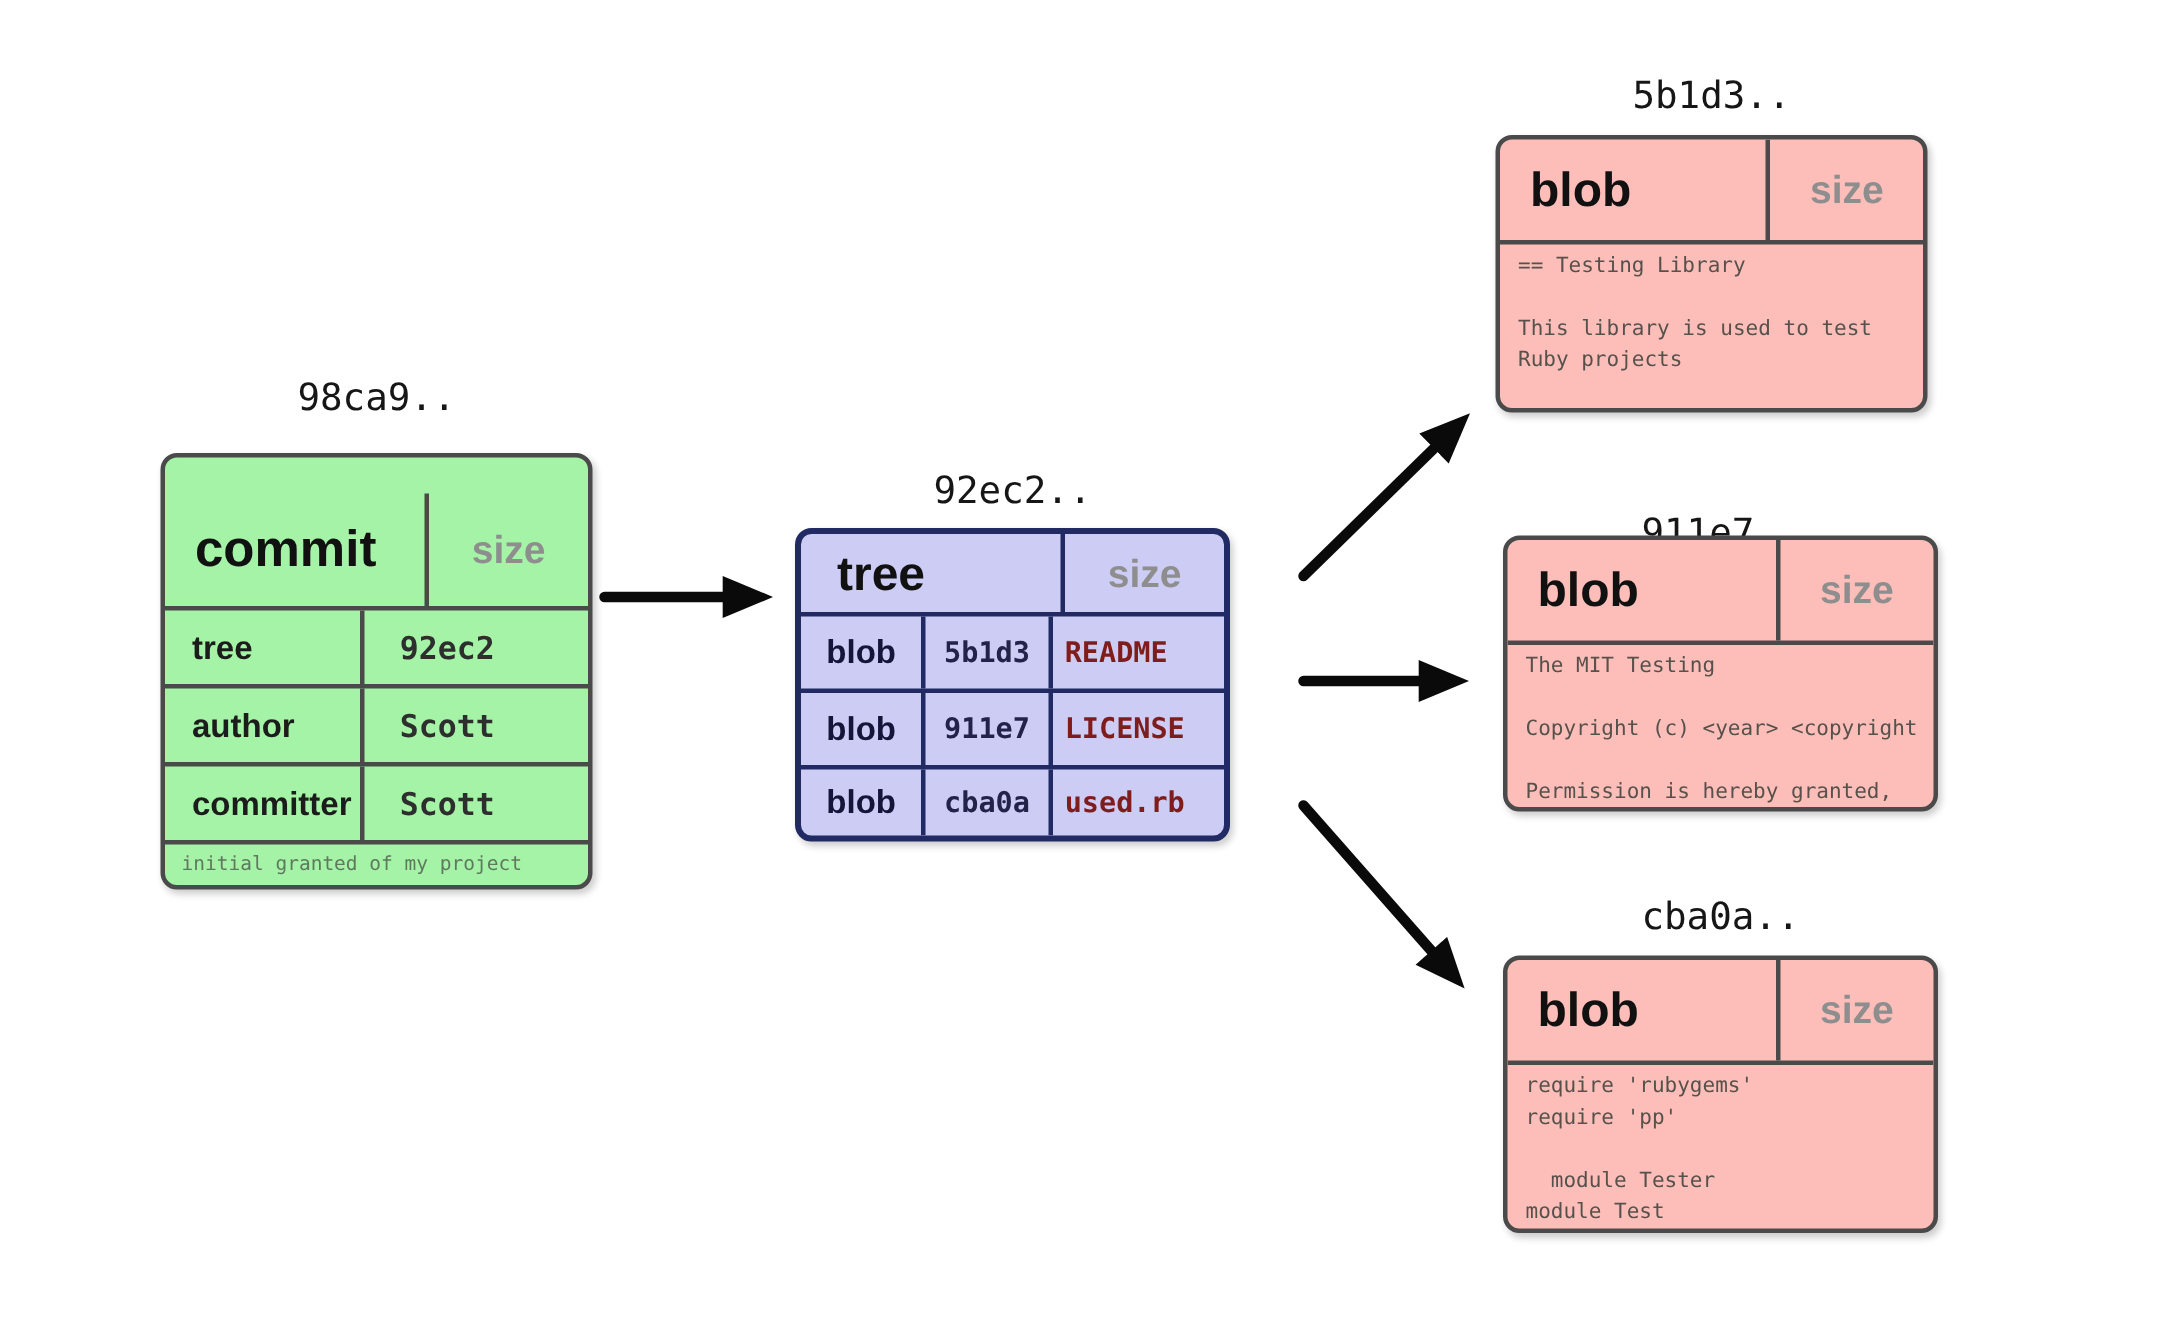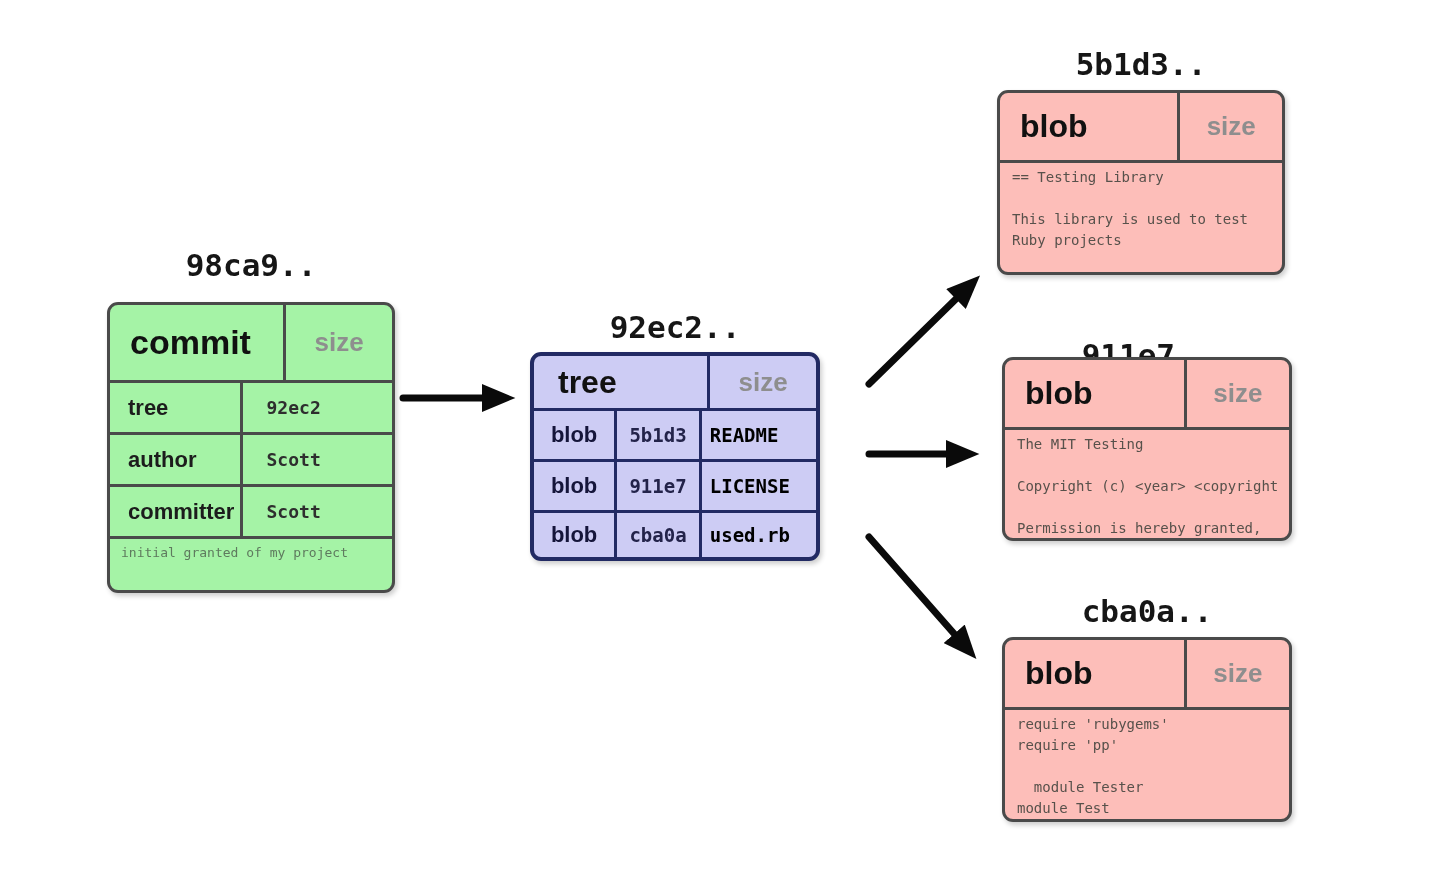--- a/index.html
+++ b/index.html
@@ -6,35 +6,35 @@
   .stage {
     position: relative; width: 1445px; height: 889px;
     background: #ffffff; overflow: hidden;
     font-family: "Liberation Sans", sans-serif;
   }
   .arrows { position: absolute; left: 0; top: 0; width: 1445px; height: 889px; }
 
   .hash-title {
     position: absolute; text-align: center;
     font-family: "DejaVu Sans Mono", monospace;
-    font-weight: bold; font-size: 31px; line-height: 34px; color: #161616;
+    font-weight: normal; font-size: 25px; line-height: 34px; color: #161616;
   }
 
   .box {
     position: absolute; display: flex; flex-direction: column;
     border-radius: 11px; box-sizing: border-box;
     box-shadow: 2px 3px 5px rgba(0,0,0,0.20);
     overflow: hidden;
   }
   .box.green  { background: var(--commit-fill, #a5f3a6); border: 3px solid var(--commit-border, #4a4a4a); }
   .box.pink   { background: var(--blob-fill,  #fdbeb9); border: 3px solid var(--blob-border,  #4a4a4a); }
   .box.purple { background: var(--tree-fill,  #cdccf4); border: 4px solid var(--tree-border,  #222a63); }
 
   .hdr { display: flex; flex: 0 0 auto; }
-  .green .hdr  { height: 75px; border-bottom: 3px solid var(--commit-border, #4a4a4a); }
+  .green .hdr  { height: 75px; border-bottom: 3px solid var(--commit-border, #4a4a4a); margin-top: 24px; }
   .purple .hdr { height: 52px; border-bottom: 3px solid var(--tree-border, #222a63); }
   .pink .hdr   { height: 67px; border-bottom: 3px solid var(--blob-border, #4a4a4a); }
 
   .hdr-type {
     flex: 0 0 62.5%; display: flex; align-items: center;
     padding-left: 20px; box-sizing: border-box;
     font-weight: bold; color: #111111;
   }
   .green .hdr-type  { font-size: 34px; border-right: 3px solid var(--commit-border, #4a4a4a); }
   .purple .hdr-type { font-size: 32px; border-right: 3px solid var(--tree-border, #222a63); padding-left: 24px; }
@@ -44,36 +44,36 @@
     flex: 1 1 auto; display: flex; align-items: center; justify-content: center;
     font-size: 26px; font-weight: 600; color: var(--size-text, #8e8e8e);
   }
 
   .crow { display: flex; height: 49px; flex: 0 0 auto;
           border-bottom: 3px solid var(--commit-border, #4a4a4a); }
   .ckey { flex: 0 0 47%; display: flex; align-items: center; padding-left: 18px;
           box-sizing: border-box; border-right: 3px solid var(--commit-border, #4a4a4a);
           font-size: 22px; font-weight: bold; color: #1c1c1c; }
   .cval { flex: 1; display: flex; align-items: center; padding-left: 24px;
-          font-family: "DejaVu Sans Mono", monospace; font-size: 18px; font-weight: bold; color: #2e2e2e; }
+          font-family: "DejaVu Sans Mono", monospace; font-size: 21px; font-weight: bold; color: #2e2e2e; }
   .cfooter { flex: 1; padding: 6px 8px 0 11px;
              font-family: "DejaVu Sans Mono", monospace; font-size: 13px;
              color: var(--commit-msg-text, #5e7a5e); white-space: nowrap; overflow: hidden; }
 
   .trow { display: flex; height: 48px; flex: 0 0 auto; }
   .trow.hasline { border-bottom: 3px solid var(--tree-border, #222a63); }
   .trow:last-child { flex: 1; }
   .t1 { flex: 0 0 29.5%; display: flex; align-items: center; justify-content: center;
         box-sizing: border-box; border-right: 3px solid var(--tree-border, #222a63);
         font-size: 22px; font-weight: bold; color: #15153a; }
   .t2 { flex: 0 0 30%; display: flex; align-items: center; justify-content: center;
         box-sizing: border-box; border-right: 3px solid var(--tree-border, #222a63);
         font-family: "DejaVu Sans Mono", monospace; font-size: 19px; font-weight: bold; color: #23234a; }
   .t3 { flex: 1; display: flex; align-items: center; padding-left: 8px;
-        font-family: "DejaVu Sans Mono", monospace; font-size: 19px; font-weight: bold; color: #000000;
+        font-family: "DejaVu Sans Mono", monospace; font-size: 19px; font-weight: bold; color: #7f1d1d;
         white-space: nowrap; overflow: hidden; }
 
   .blob-body { flex: 1; padding: 4px 0 0 12px; overflow: hidden; }
   .code-line { height: 21px; line-height: 21px;
                font-family: "DejaVu Sans Mono", monospace; font-size: 14px;
                color: var(--code-text, #57514b); white-space: pre; overflow: hidden; }
 
   .arrow-path { stroke: var(--arrow, #0a0a0a); stroke-width: 7; fill: none; stroke-linecap: round; }
   .arrow-head { fill: var(--arrow, #0a0a0a); }
 </style>

